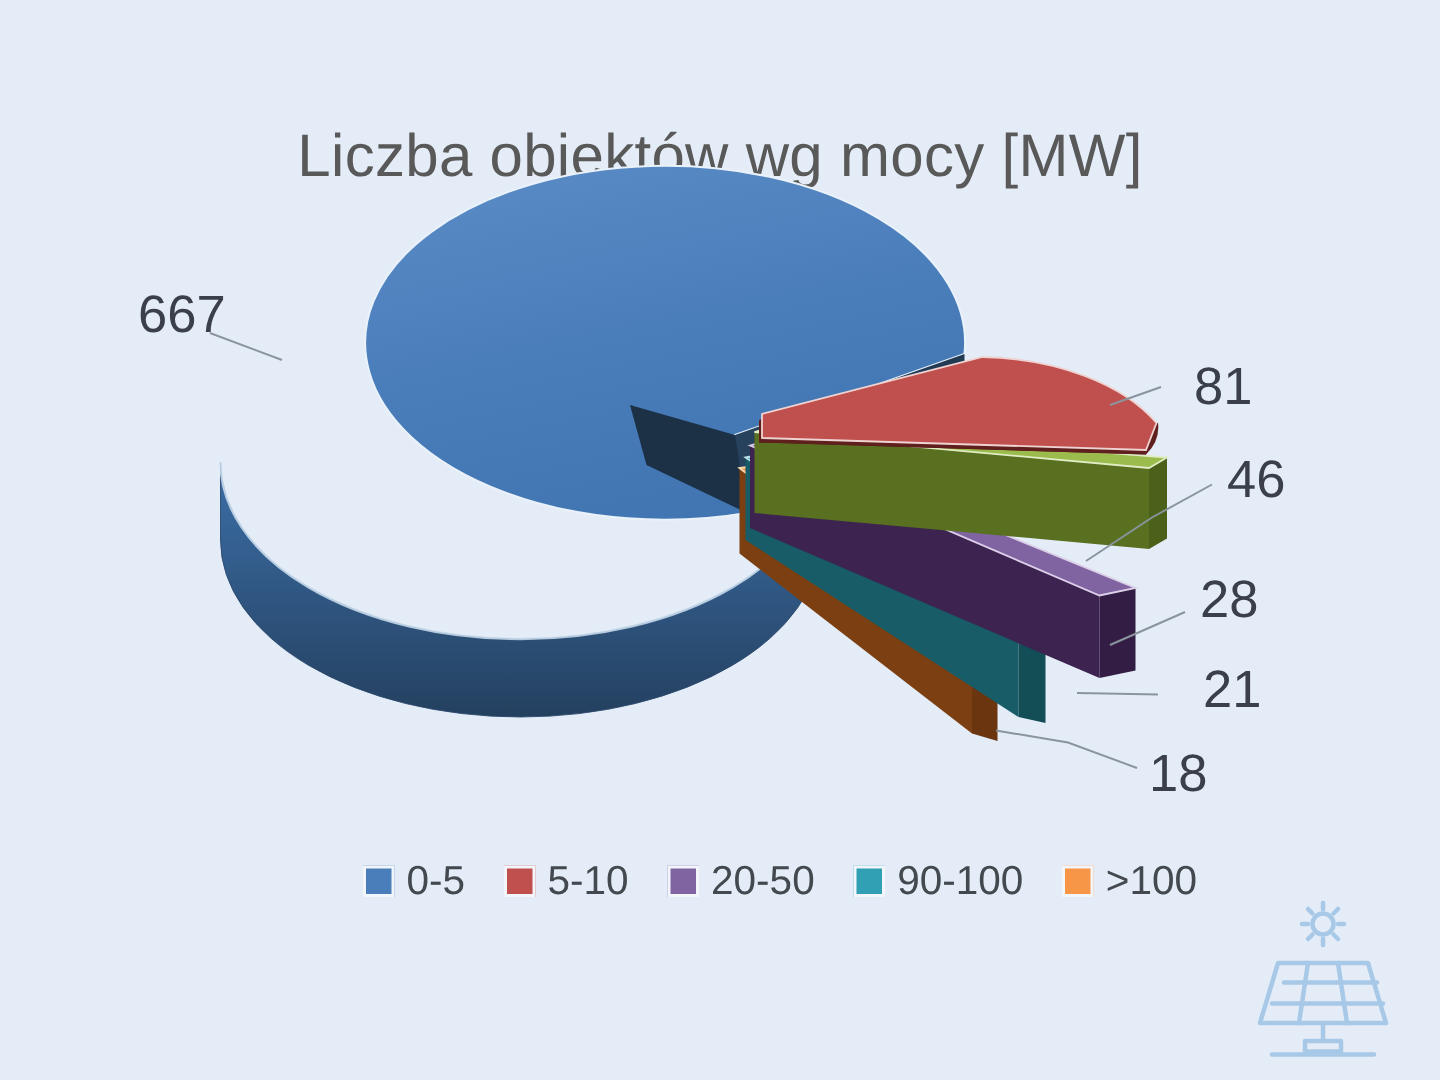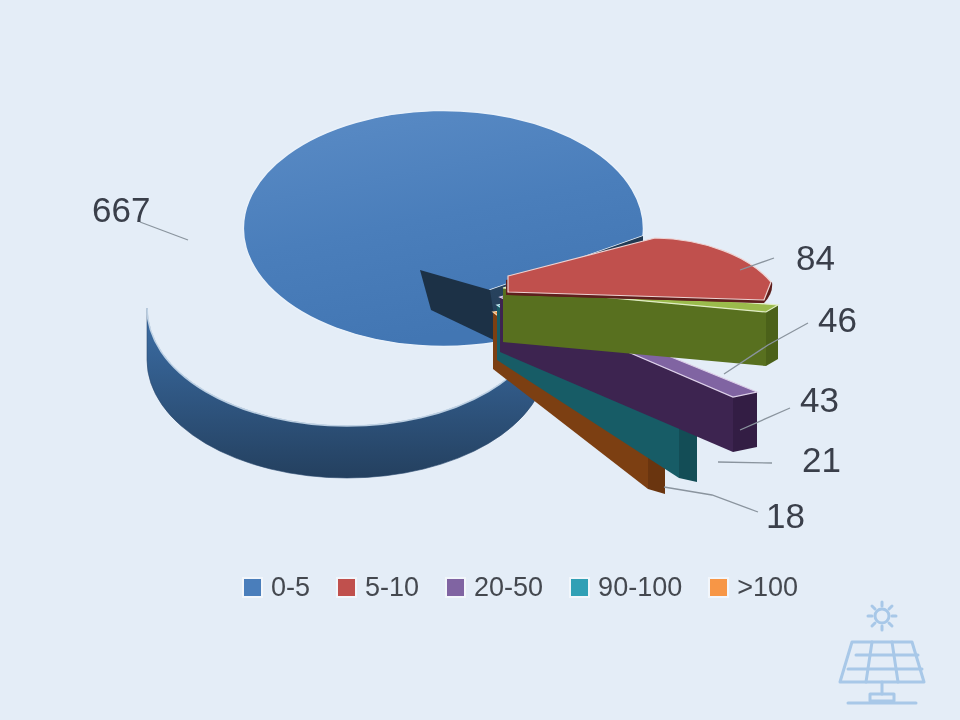--- a/index.html
+++ b/index.html
@@ -73,20 +73,21 @@
     bottom: 10px;
     width: 120px;
     height: 110px;
   }
 </style>
 </head>
 <body>
 
 <div id="stage">
 
+  <div id="chart-title">Liczba obiektów wg mocy [MW]</div>
 
   <svg id="pie-svg" width="960" height="720" viewBox="0 0 960 720">
     <defs>
       <linearGradient id="blueTopGrad" x1="0" y1="0" x2="0.35" y2="1">
         <stop offset="0%" stop-color="#5b8cc6"></stop>
         <stop offset="55%" stop-color="#4a7ebb"></stop>
         <stop offset="100%" stop-color="#4276b3"></stop>
       </linearGradient>
       <linearGradient id="blueSideGrad" x1="0" y1="0" x2="0" y2="1">
         <stop offset="0%" stop-color="#3c6fa8"></stop>
@@ -148,23 +149,23 @@
       <path d="M 140,222 L 188,240"></path>
       <path d="M 774,258 L 740,270"></path>
       <path d="M 808,323 L 768,345 L 724,374"></path>
       <path d="M 790,408 L 740,430"></path>
       <path d="M 772,463 L 718,462"></path>
       <path d="M 758,512 L 712,495 L 664,487"></path>
     </g>
   </svg>
 
   <div class="dlabel" style="left:92px; top:190px;">667</div>
-  <div class="dlabel" style="left:796px; top:238px;">84</div>
+  <div class="dlabel" style="left:796px; top:238px;">81</div>
   <div class="dlabel" style="left:818px; top:300px;">46</div>
-  <div class="dlabel" style="left:800px; top:380px;">43</div>
+  <div class="dlabel" style="left:800px; top:380px;">28</div>
   <div class="dlabel" style="left:782px; top:440px;margin-left:20px;">21</div>
   <div class="dlabel" style="left:766px; top:496px;">18</div>
 
   <div id="legend">
     <div class="legend-item">
       <span class="legend-swatch" style="background:#4a7ebb;"></span>
       <span class="legend-label">0-5</span>
     </div>
     <div class="legend-item">
       <span class="legend-swatch" style="background:#c0504d;"></span>

